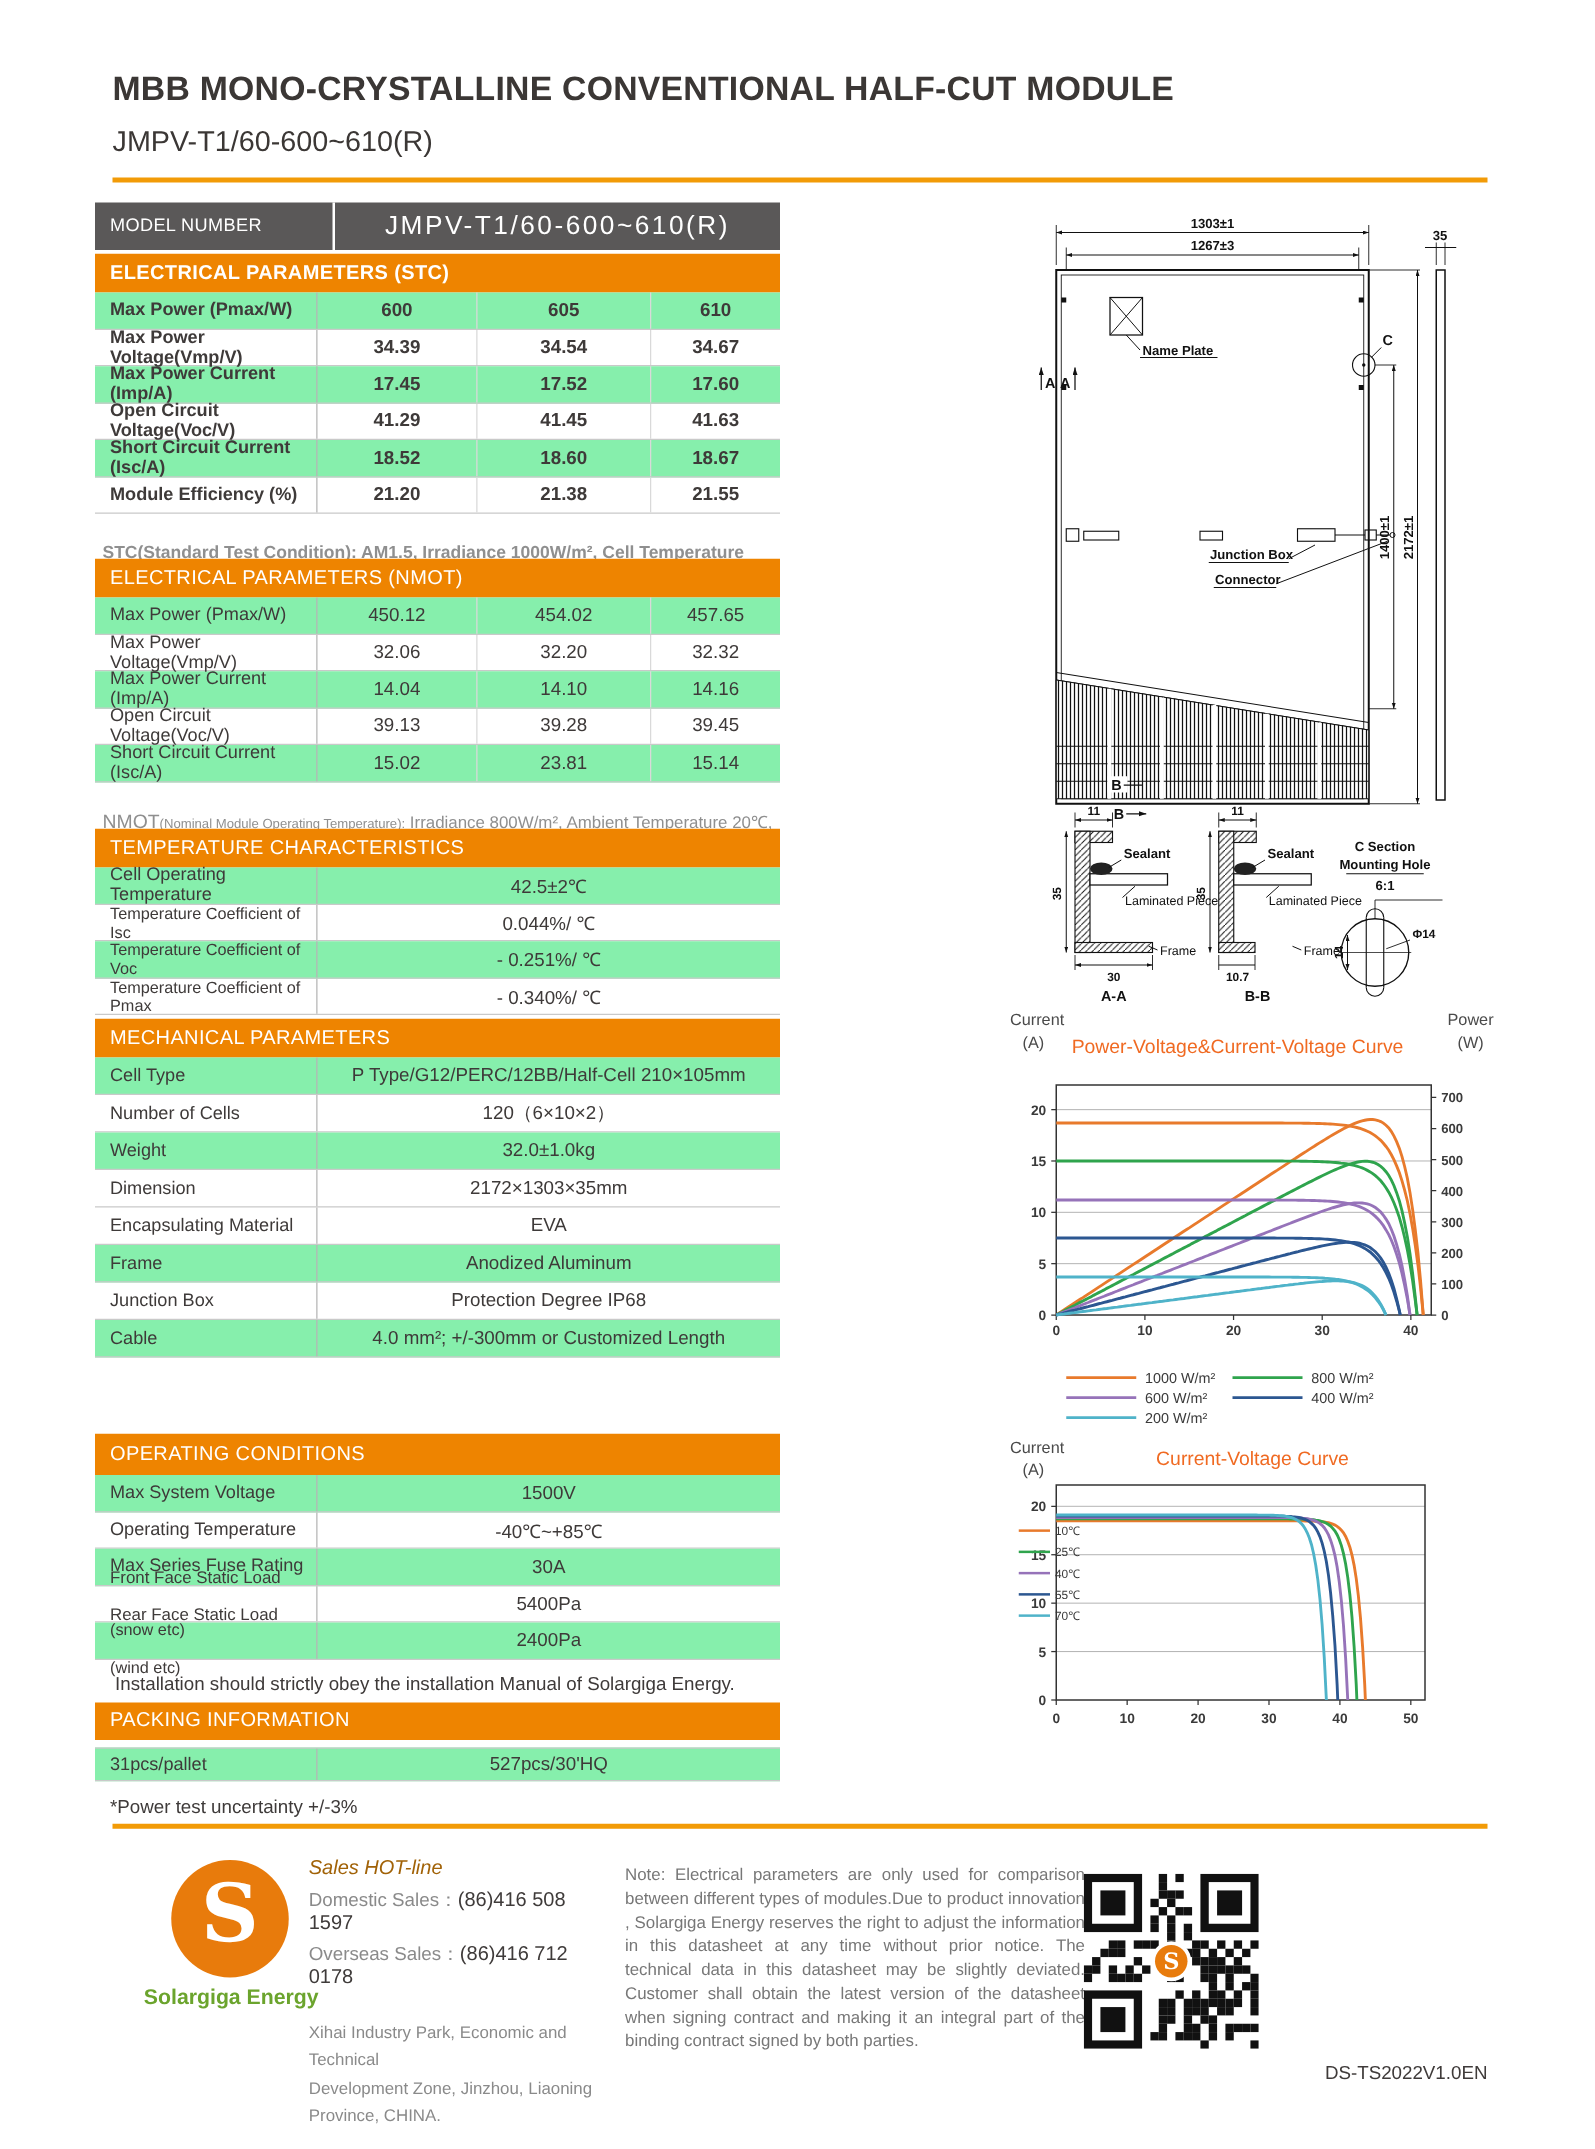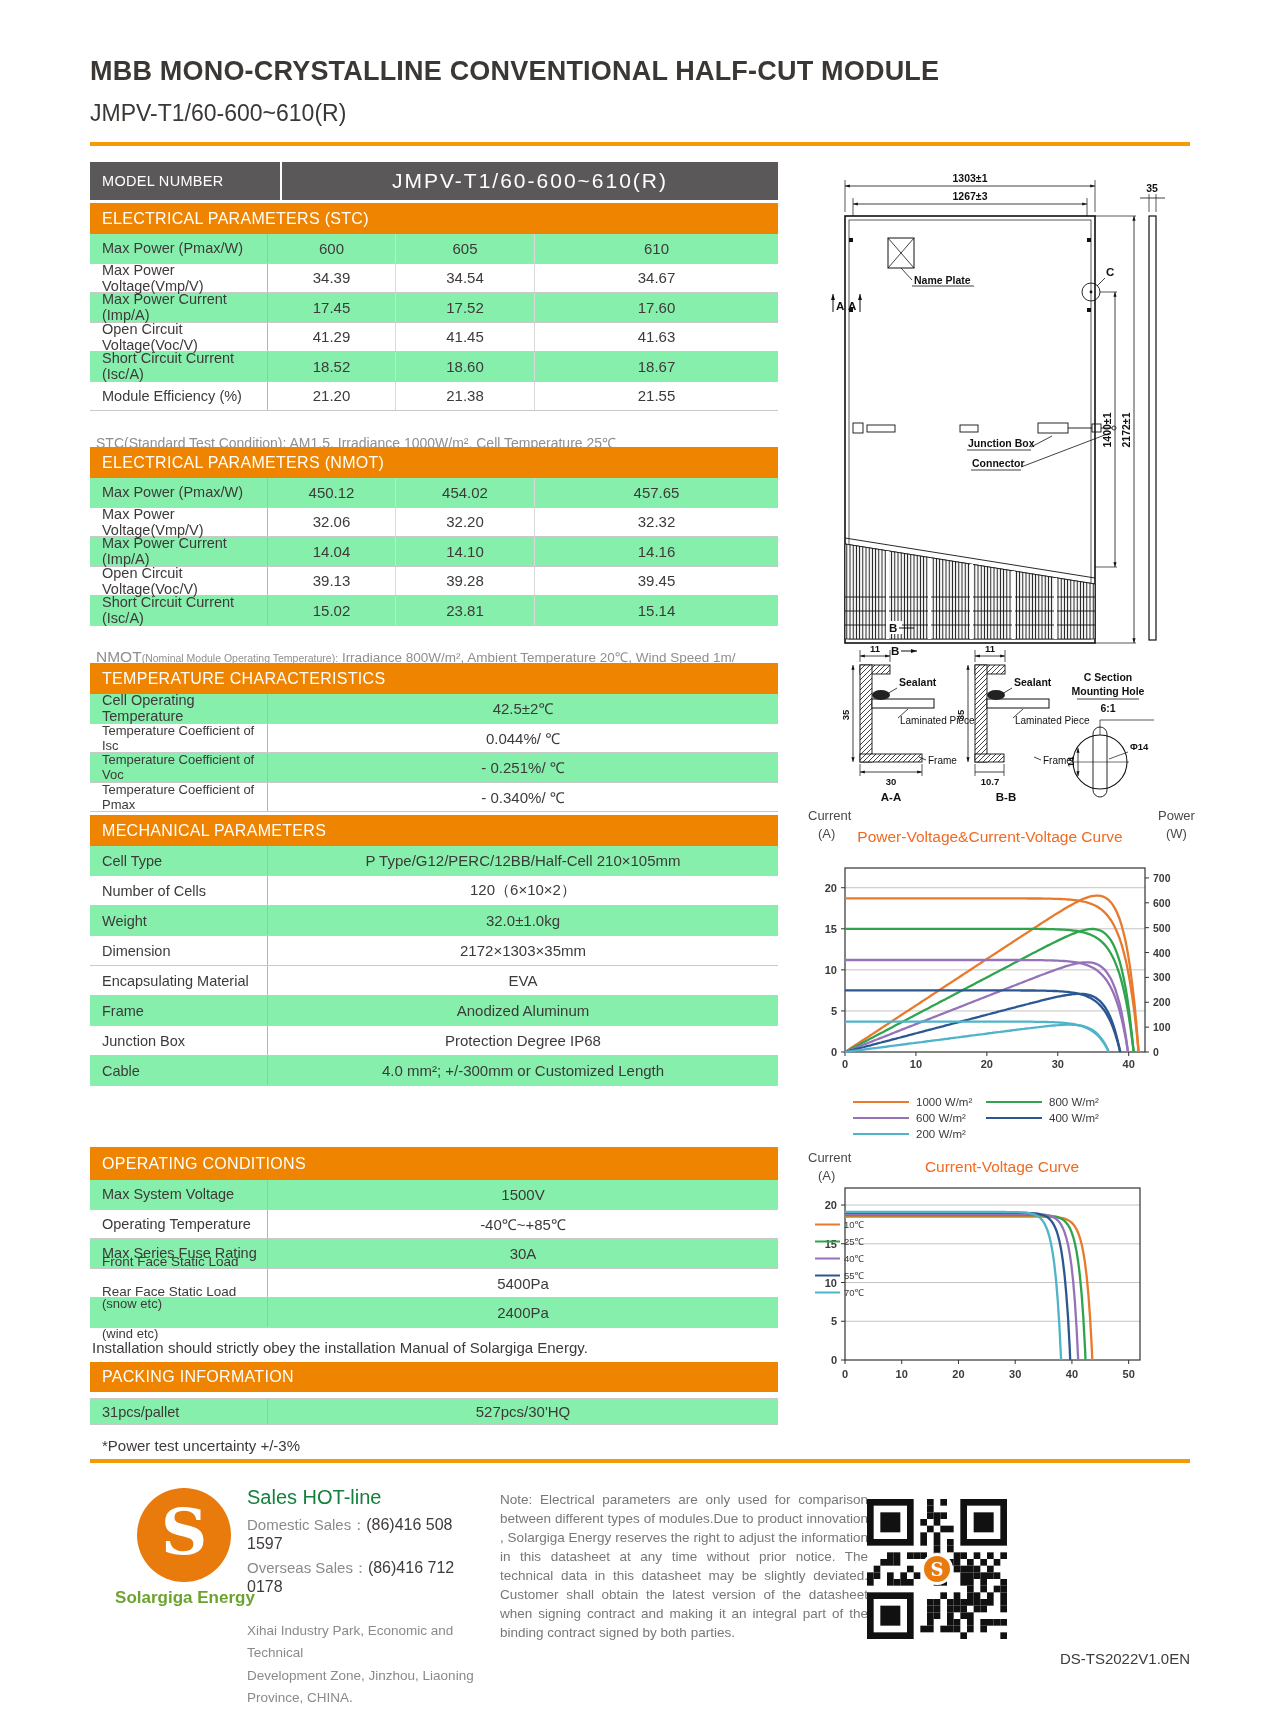--- a/index.html
+++ b/index.html
@@ -5,27 +5,27 @@
   html,body{margin:0;padding:0;background:#fff;}
   body{width:1276px;height:1719px;position:relative;font-family:"Liberation Sans",sans-serif;color:#3e3a39;overflow:hidden;}
   .abs{position:absolute;}
   
   #page-title{top:56px;left:90px;font-size:27px;font-weight:600;letter-spacing:.2px;color:#3b3735;}
   #page-subtitle{top:100px;left:90px;font-size:23px;font-weight:400;color:#3b3735;}
   .rule{left:90px;width:1100px;height:4px;background:#F29B07;}
   #rule-top{top:142px;}
   #rule-bottom{top:1459px;}
   
-  .leftcol{left:90px;width:688px;}
+  .leftcol{left:76px;width:548px;}
   #model-bar{top:162px;height:38px;background:#5a5858;display:flex;align-items:center;}
   #model-bar .mlabel{width:178px;padding-left:12px;color:#fff;font-size:14.5px;letter-spacing:.3px;}
   #model-bar .mdiv{width:2px;height:38px;background:#fff;}
   #model-bar .mvalue{flex:1;text-align:center;color:#fff;font-size:21px;letter-spacing:2px;}
   .sec-bar{height:31px;background:#EE8400;color:#fff;display:flex;align-items:center;padding-left:12px;font-size:16px;letter-spacing:.3px;box-sizing:border-box;}
-  #sec-stc{top:203px;} #sec-nmot{top:447px;} #sec-temp{top:663px;} #sec-mech{top:815px;}
+  #sec-stc{top:203px;font-weight:bold;} #sec-nmot{top:447px;} #sec-temp{top:663px;} #sec-mech{top:815px;}
   #sec-oper{top:1147px;} #sec-pack{top:1362px;}
   #sec-oper .sec-bar{height:33px;}
   #sec-pack .sec-bar{height:30px;}
   .trow{display:flex;align-items:center;height:29.5px;border-bottom:1px solid #c9c9c9;font-size:15px;box-sizing:border-box;}
   #sec-mech .trow{height:30px;} #sec-oper .trow{height:29.6px;}
   .trow.alt{background:#86efac;}
   .cl{width:178px;padding-left:12px;box-sizing:border-box;border-right:1px solid #b5b5b5;font-size:14.5px;align-self:stretch;display:flex;flex-direction:column;justify-content:center;}
   .cl.sm{font-size:13px;}
   .cl .sub{font-size:13px;}
   .cl.two{font-size:13.5px;line-height:1.12;gap:28px;}
@@ -50,21 +50,21 @@
   .rtick{font-size:10.5px;font-weight:bold;fill:#3a3a3a;}
   .axlab{font-size:13px;fill:#4a4a4a;}
   .ctitle{font-size:15.5px;fill:#F06A22;}
   .leg1{font-size:11.5px;fill:#3a3a3a;}
   .leg2{font-size:9.5px;fill:#3a3a3a;}
   
   #logo-circle{top:1488px;left:137px;width:94px;height:94px;border-radius:50%;background:#E87B0C;display:flex;align-items:center;justify-content:center;}
   #logo-circle span{color:#fff;font-family:"DejaVu Serif",serif;font-weight:bold;font-size:64px;line-height:1;transform:translateY(-3px);}
   #logo-text{top:1588px;left:110px;width:150px;text-align:center;color:#6BA42D;font-weight:bold;font-size:17px;}
   #contact{top:1486px;left:247px;width:240px;}
-  #contact .hot{color:#15803d;font-size:20px;margin-bottom:7px;}
+  #contact .hot{color:#a16207;font-size:16px;margin-bottom:7px;font-style:italic;}
   #contact .line{margin-bottom:6px;font-size:15px;}
   #contact .line .lab{color:#8a8a8a;}
   #contact .line .val{color:#3f3b3a;font-size:16px;}
   #contact .addr{color:#8a8a8a;font-size:13.5px;line-height:1.65;margin-top:24px;}
   #note-main{top:1490px;left:500px;width:368px;font-size:13.5px;line-height:19px;color:#777;text-align:justify;}
   #qr-svg{top:1499px;left:867px;}
   #doc-number{top:1650px;right:86px;font-size:15px;color:#3f3b3a;}
 </style>
 </head>
 <body>

